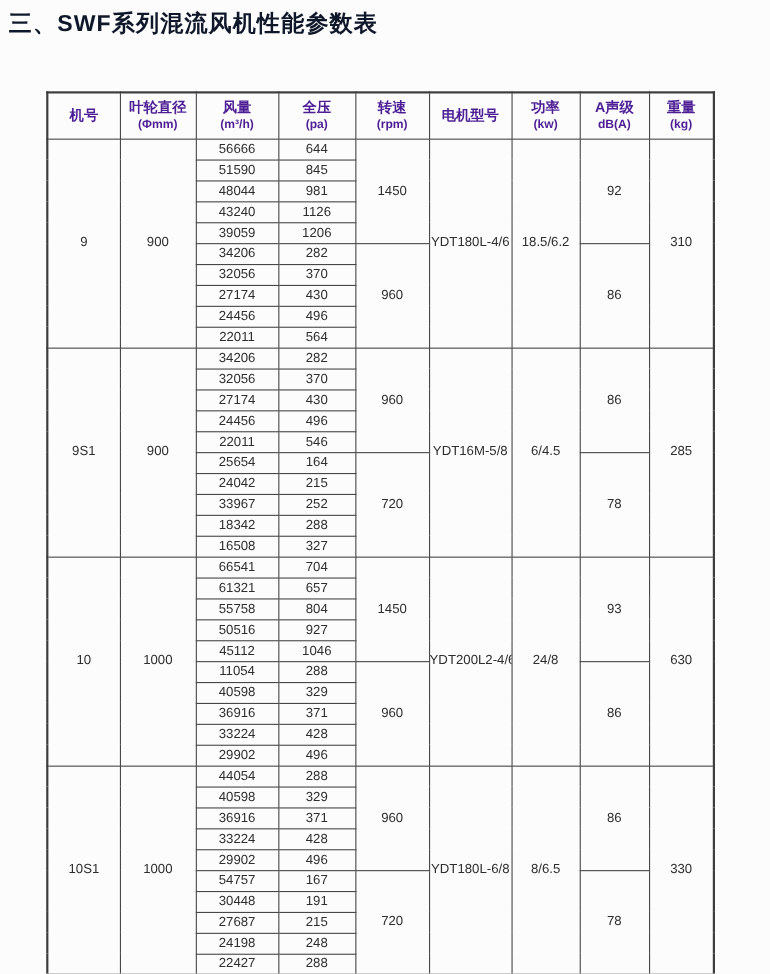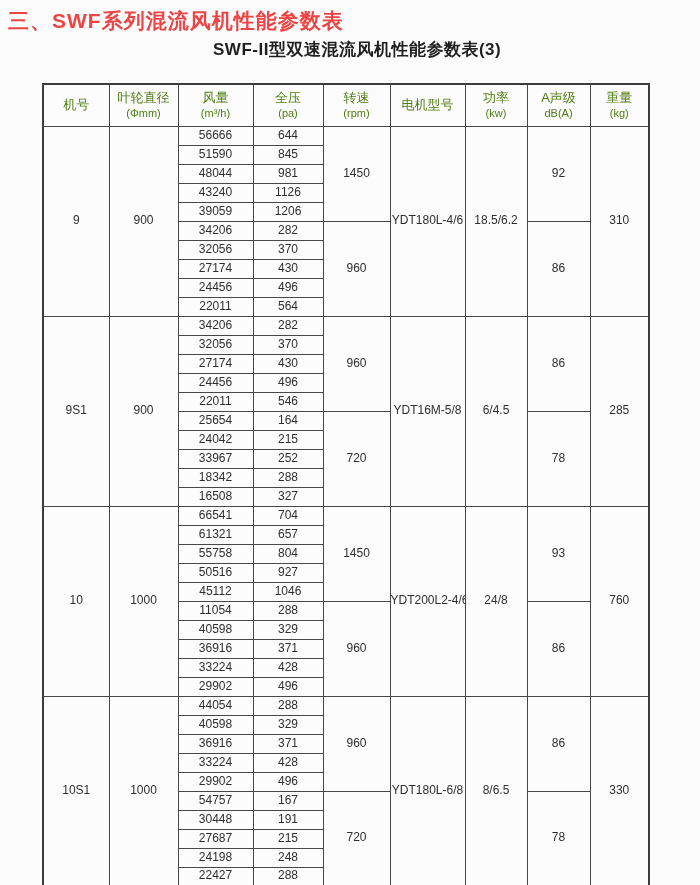--- a/index.html
+++ b/index.html
@@ -15,21 +15,21 @@
     position: relative;
     overflow: hidden;
   }
   .doc-title {
     position: absolute;
     left: 8px;
     top: 7px;
     font-size: 21px;
     font-weight: bold;
     letter-spacing: 1px;
-    color: #ef4444;
+    color: #0f172a;
     white-space: nowrap;
   }
   .doc-subtitle {
     position: absolute;
     left: 213px;
     top: 38px;
     font-size: 17px;
     font-weight: bold;
     letter-spacing: 0.5px;
     color: #1f1f1f;
@@ -49,42 +49,41 @@
     border: 1px solid #474747;
     text-align: center;
     vertical-align: middle;
     padding: 0;
     line-height: 1.15;
     overflow: hidden;
     white-space: nowrap;
   }
   table.perf thead th {
     height: 42px;
-    font-weight: normal;
+    font-weight: bold;
     font-size: 13px;
-    color: #4d7c0f;
+    color: #4c1d95;
   }
   table.perf thead .h-sub {
     font-size: 11px;
     margin-top: 1px;
   }
   table.perf thead .h-sub:empty { display: none; }
   table.perf tbody td {
     height: 19px;
     font-size: 12px;
     color: #2e2e2e;
   }
 </style>
 </head>
 <body>
 
 <div class="page">
 
   <div class="doc-title">三、SWF系列混流风机性能参数表</div>
-  <div class="doc-subtitle">SWF-II型双速混流风机性能参数表(3)</div>
 
   <table class="perf">
     <colgroup>
       <col style="width:66px">
         <col style="width:69px">
         <col style="width:75px">
       <col style="width:70px">
         <col style="width:67px">
         <col style="width:75px">
       <col style="width:62px">
@@ -232,21 +231,21 @@
         </tr>
         <tr>
           <td rowspan="10">10</td>
           <td rowspan="10">1000</td>
           <td>66541</td>
           <td>704</td>
           <td rowspan="5">1450</td>
           <td rowspan="10">YDT200L2-4/6</td>
           <td rowspan="10">24/8</td>
           <td rowspan="5">93</td>
-          <td rowspan="10">760</td>
+          <td rowspan="10">630</td>
         </tr>
         <tr>
           <td>61321</td>
           <td>657</td>
         </tr>
         <tr>
           <td>55758</td>
           <td>804</td>
         </tr>
         <tr>

